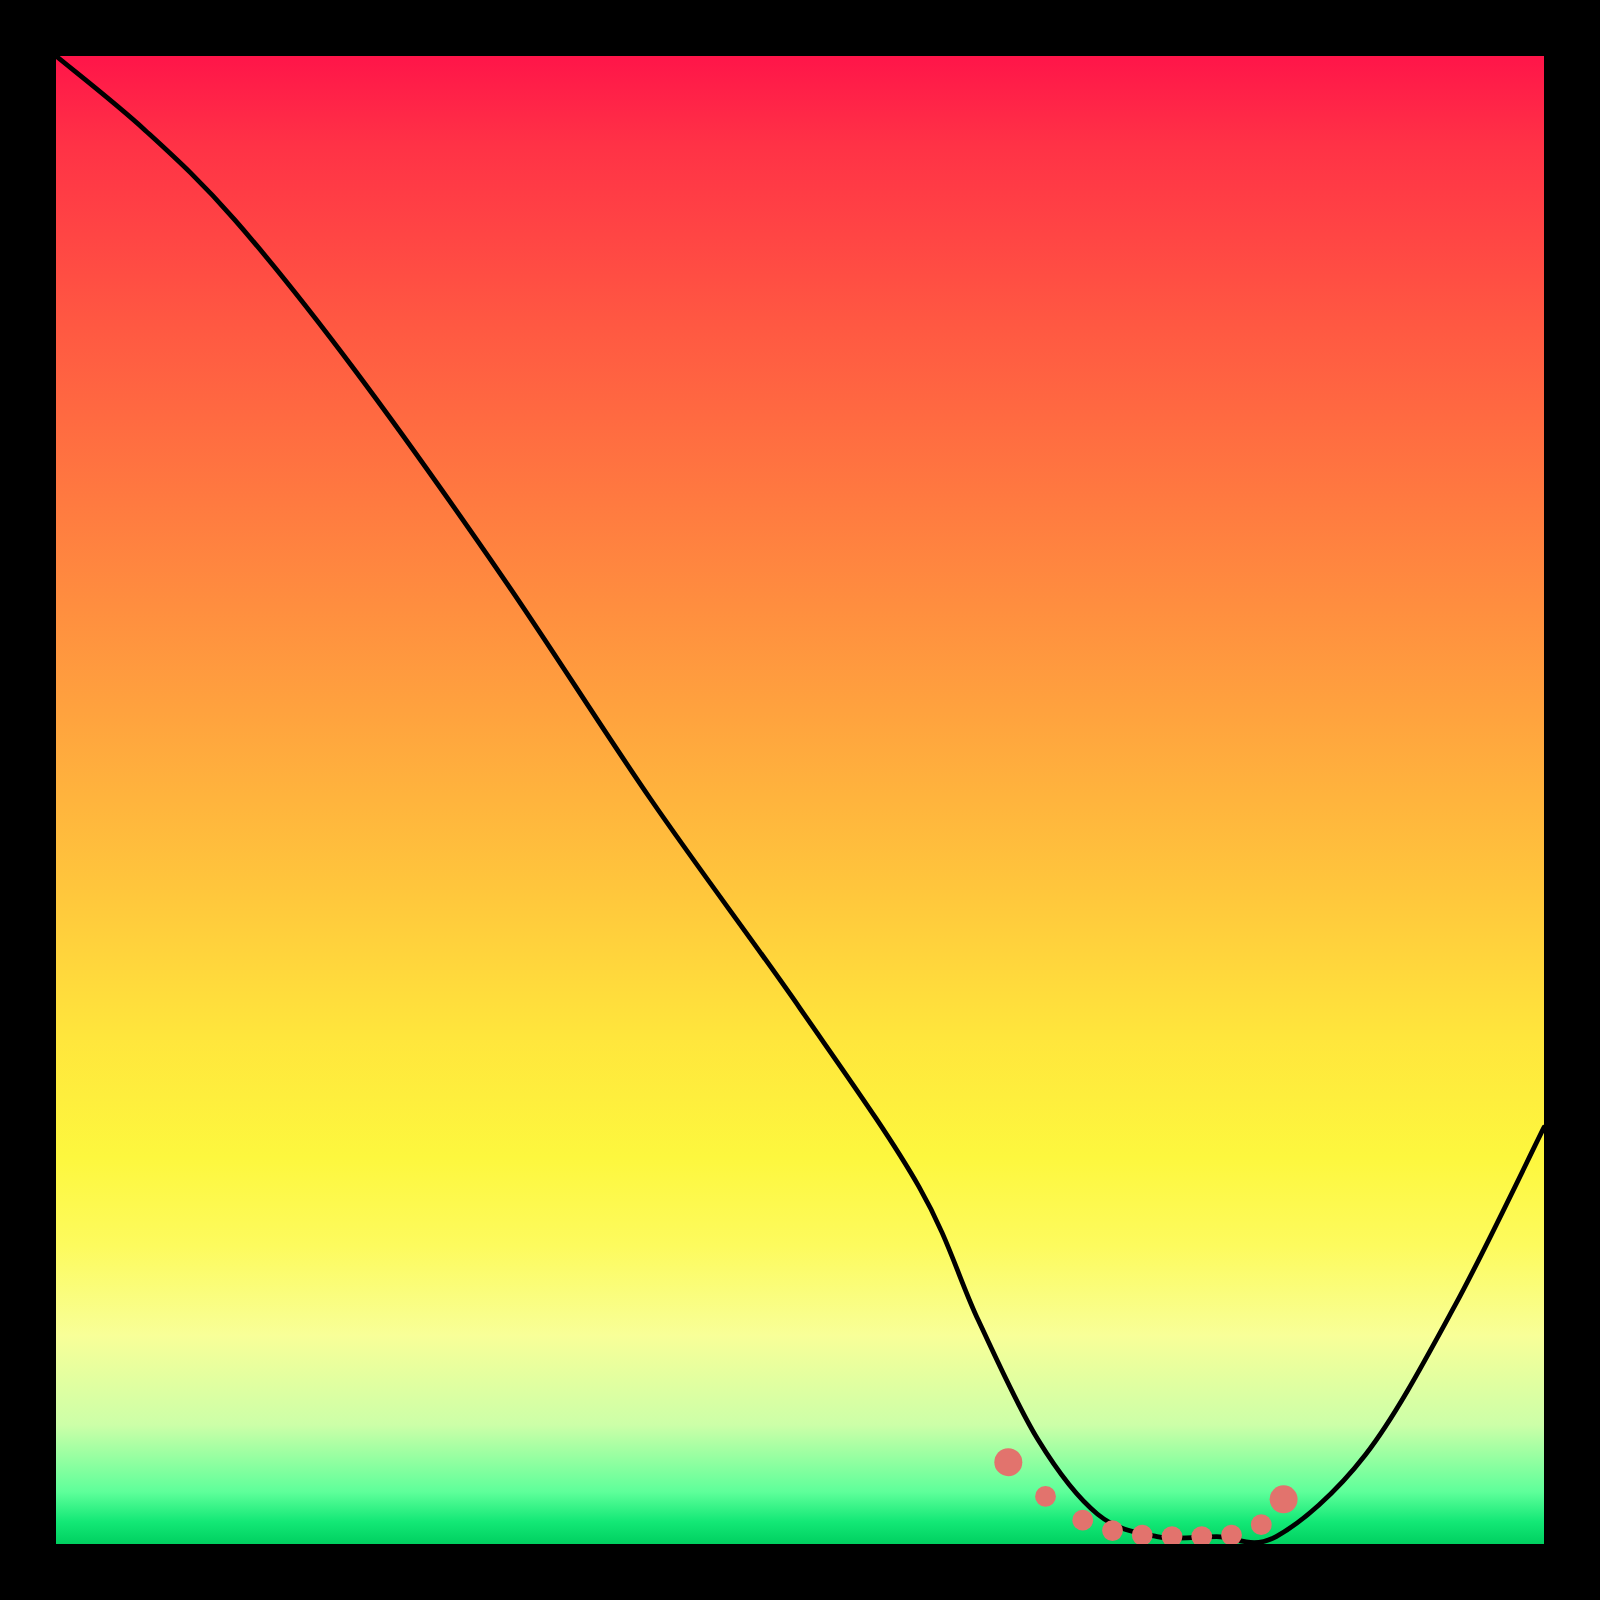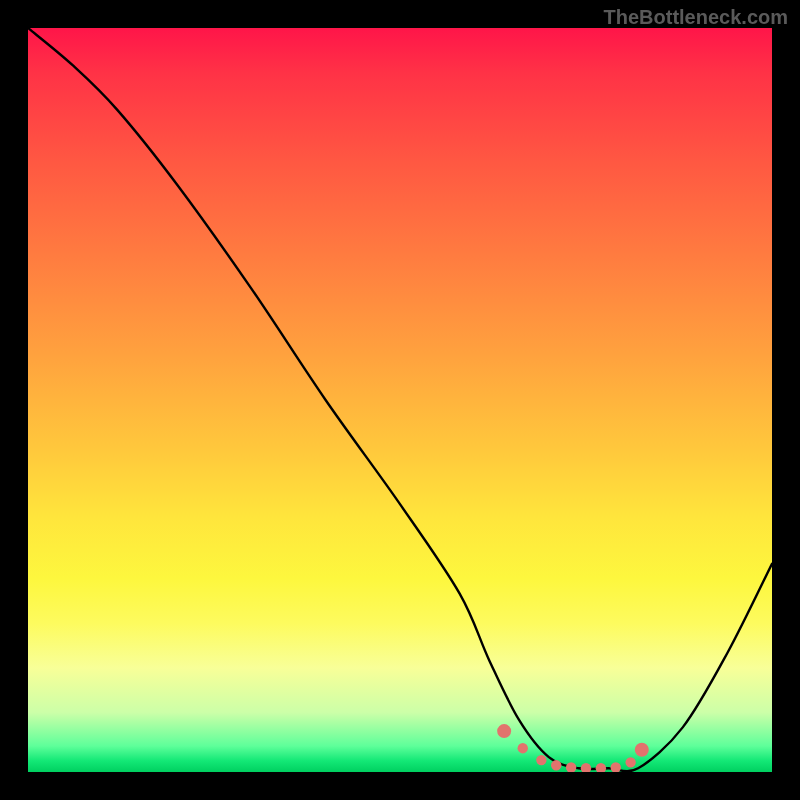--- a/index.html
+++ b/index.html
@@ -61,21 +61,20 @@
     left: 0;
     top: 0;
     width: 744px;
     height: 744px;
   }
 </style>
 </head>
 <body>
 
 <div class="chart-container">
-  <div class="watermark">TheBottleneck.com</div>
   <div class="plot-area">
     <div class="gradient-bg"></div>
     <svg class="curve" viewBox="0 0 744 744" preserveAspectRatio="none">
       <path id="curve-path" fill="none" stroke="#000" stroke-width="2.4" stroke-linecap="round" d="M 0 0 C 7.44 6.200000000000007 29.759999999999998 23.560000000000038 44.64 37.200000000000045 C 59.52 50.84000000000005 71.92 62.00000000000004 89.28 81.84000000000003 C 106.64 101.68000000000002 126.48000000000002 126.48000000000002 148.8 156.24 C 171.12 186 198.39999999999998 224.43999999999997 223.2 260.4 C 248 296.35999999999996 272.8 336.03999999999996 297.6 372 C 322.40000000000003 407.96000000000004 349.68 443.92 372 476.16 C 394.32 508.40000000000003 416.64 539.4000000000001 431.52 565.44 C 446.4 591.48 451.35999999999996 611.3199999999999 461.28 632.4 C 471.2 653.48 481.12 675.8 491.04 691.92 C 500.96000000000004 708.04 510.88 721.06 520.8 729.12 C 530.7199999999999 737.1800000000001 540.6399999999999 738.42 550.56 740.28 C 560.48 742.14 570.4000000000001 740.28 580.32 740.28 C 590.24 740.28 597.68 747.0999999999999 610.0799999999999 740.28 C 622.4799999999999 733.46 639.84 718.58 654.72 699.36 C 669.6 680.14 684.48 652.24 699.36 624.96 C 714.24 597.6800000000001 736.56 550.56 744 535.68"></path>
       <g id="marker-group">
           <circle cx="476.16" cy="703.08" r="7" fill="#e2736d"></circle>
           <circle cx="494.76000000000005" cy="720.192" r="5.2" fill="#e2736d"></circle>
           <circle cx="513.36" cy="732.096" r="5.2" fill="#e2736d"></circle>
           <circle cx="528.24" cy="737.304" r="5.2" fill="#e2736d"></circle>
           <circle cx="543.12" cy="739.536" r="5.2" fill="#e2736d"></circle>

